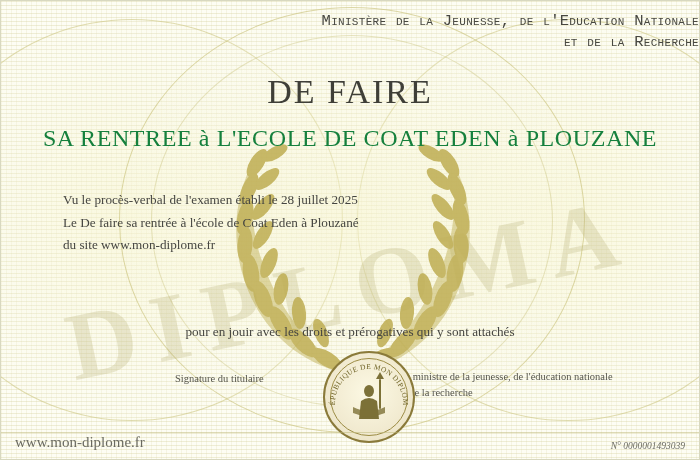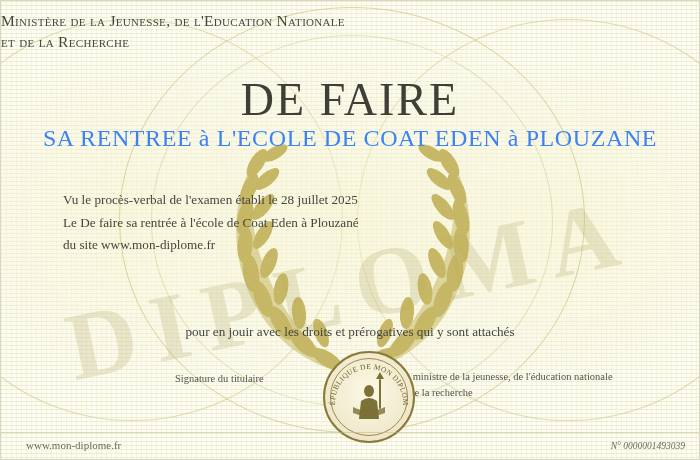--- a/index.html
+++ b/index.html
@@ -80,46 +80,47 @@
     height: 300px;
     pointer-events: none;
     opacity: 0.92;
   }
 
   
   .ministry {
     position: absolute;
     top: 10px;
     left: 0; right: 0;
-    text-align: left;
+    text-align: right;
     font-variant: small-caps;
     font-size: 15.5px;
     letter-spacing: 0.3px;
     color: #474740;
     line-height: 1.35;
+    font-family: Liberation Mono, monospace;
   }
   .ministry .line2 { display: block; }
 
   .main-title {
     position: absolute;
     top: 72px;
     left: 0; right: 0;
     text-align: center;
-    font-size: 46px;
+    font-size: 34px;
     letter-spacing: 2px;
     color: #3f3f38;
   }
   .subtitle {
     position: absolute;
     top: 124px;
     left: 0; right: 0;
     text-align: center;
     font-size: 24px;
     letter-spacing: 0.6px;
-    color: #3b82f6;
+    color: #15803d;
     white-space: nowrap;
   }
 
   
   .body-text {
     position: absolute;
     top: 188px;
     left: 62px;
     width: 430px;
     font-size: 13.2px;
@@ -181,23 +182,22 @@
     inset: 0;
     pointer-events: none;
   }
   .seal-text text { font-family: "Liberation Serif", serif; fill: #6f6326; }
 
   
   .footer-left {
     position: absolute;
     left: 14px;
     bottom: 8px;
-    font-size: 11px;
+    font-size: 15px;
     color: #6a6a60;
-    margin-left: 11px;
   }
   .footer-right {
     position: absolute;
     right: 14px;
     bottom: 8px;
     font-size: 9.5px;
     color: #6a6a60;
     font-style: italic;
   }
   .footer-rule {

